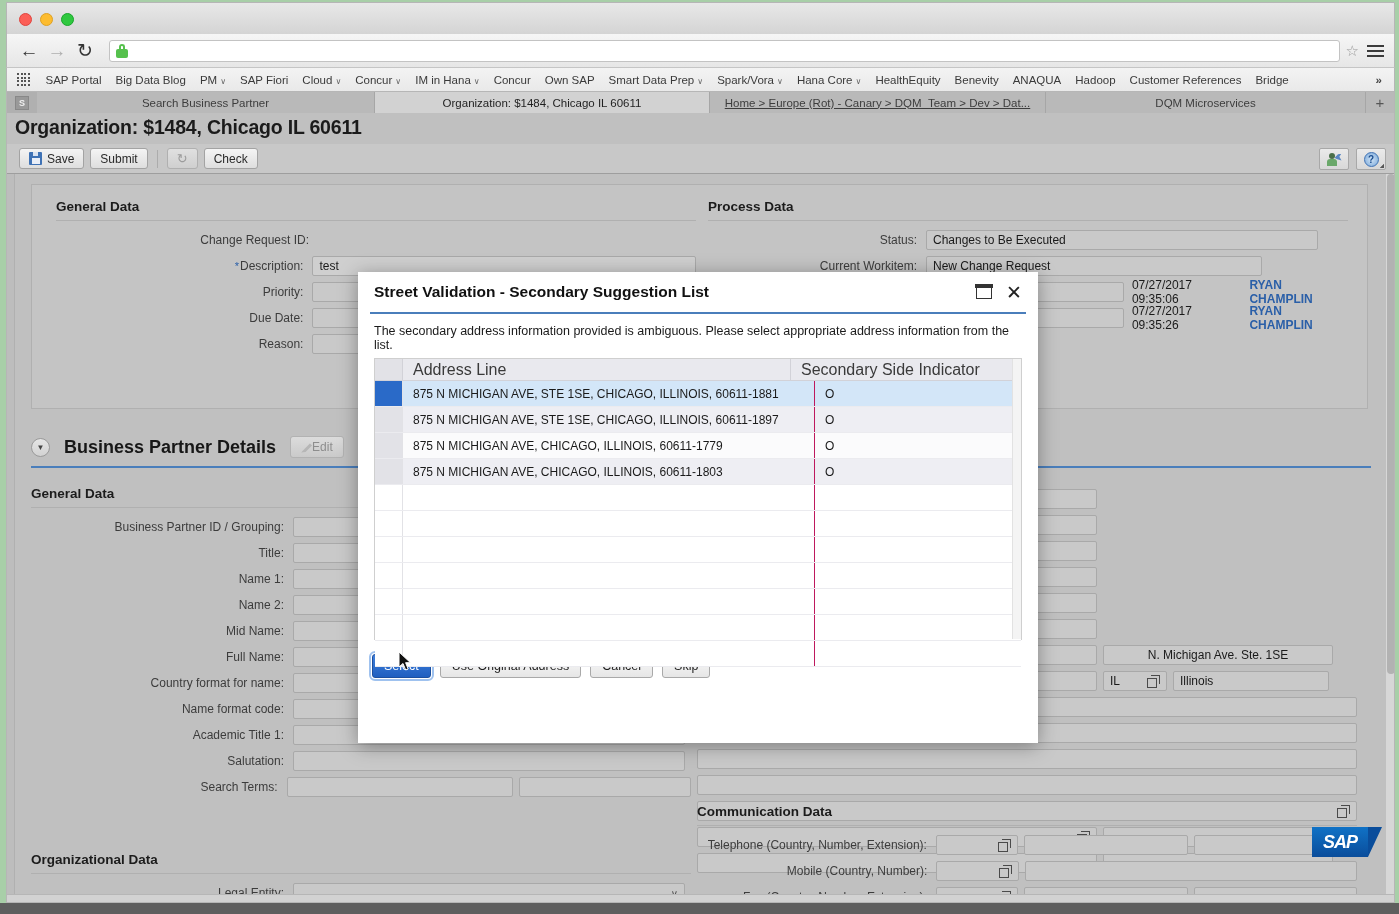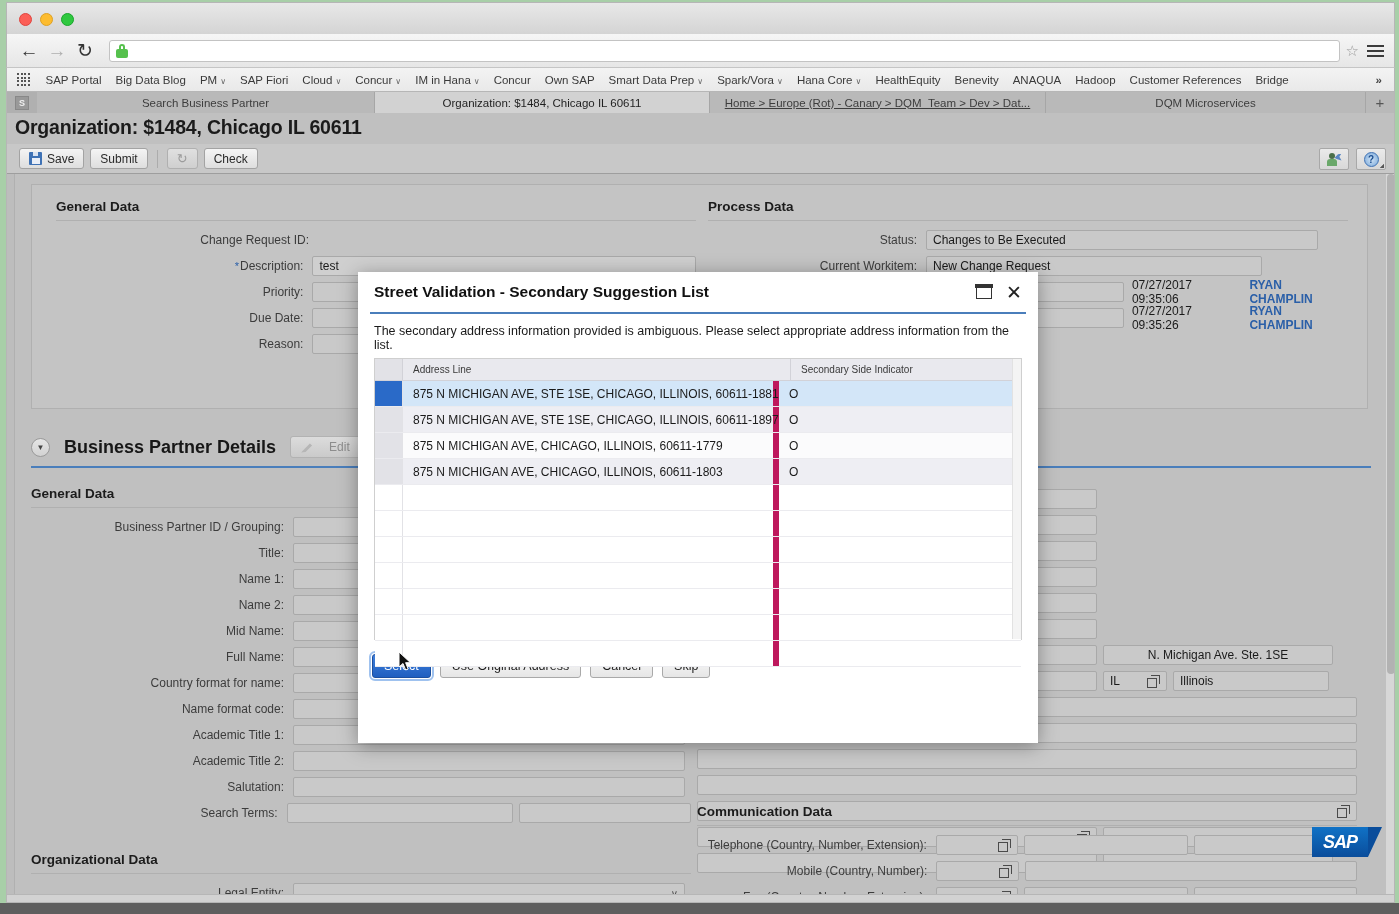--- a/index.html
+++ b/index.html
@@ -126,21 +126,21 @@
   .linktext { font-size: 12px; color: #2a5fa8; font-weight: bold; }
   .f4 { width: 13px; height: 13px; position: relative; flex: none; margin-left: auto; }
   .f4::before { content: ""; position: absolute; left: 0; top: 3px; width: 8px; height: 8px; border: 1.3px solid #4a4a4a; }
   .f4::after { content: ""; position: absolute; left: 4px; top: 0px; width: 8px; height: 8px; border: 1.3px solid #4a4a4a; border-left: none; border-bottom: none; }
   .sel-caret { margin-left: auto; font-size: 10px; color: #4a4a4a; }
 
   .collapse-btn { width: 19px; height: 19px; border-radius: 50%; border: 1px solid #9a9a9a;
     background: linear-gradient(#e5e5e5,#d2d2d2); display: flex; align-items: center; justify-content: center;
     font-size: 8px; color: #444; cursor: pointer; }
   .bp-blue-rule { height: 2px; background: #4a7ebb; }
-  .edit-btn { height: 22px; padding: 0 10px; display: flex; align-items: center; gap: 17px;
+  .edit-btn { height: 22px; padding: 0 10px; display: flex; align-items: center; gap: 0;
     background: linear-gradient(#dcdcdc,#cacaca); border: 1px solid #b2b2b2; border-radius: 3px;
     font-size: 12px; color: #8d8d8d; cursor: pointer; }
   .pencil { width: 11px; height: 11px; background: #b6b6b6; clip-path: polygon(0 100%, 22% 78%, 80% 18%, 100% 36%, 40% 96%); }
 
   .sap-logo { position: absolute; right: 14px; bottom: 42px; width: 70px; height: 34px; }
   .sap-logo .box { position: absolute; left: 0; top: 0; width: 56px; height: 30px;
     background: linear-gradient(#1072c6, #0a4d9b); color: #fff; font-weight: bold; font-size: 18px;
     font-style: italic; display: flex; align-items: center; justify-content: center; letter-spacing: -1px; }
   .sap-logo .tri { position: absolute; left: 56px; top: 0; width: 0; height: 0;
     border-top: 30px solid #0a4d9b; border-right: 14px solid transparent; }
@@ -155,27 +155,27 @@
   .dlg-actions { margin-left: auto; display: flex; align-items: center; gap: 14px; }
   .restore-icon { width: 16px; height: 14px; border: 1.6px solid #333; position: relative; cursor: pointer; }
   .restore-icon::after { content: ""; position: absolute; left: -1.6px; top: -1.6px; right: -1.6px; height: 3.5px; background: #333; }
   .close-icon { font-size: 19px; color: #222; cursor: pointer; line-height: 1; font-weight: 300; }
   .dlg-rule { height: 2px; background: #4a7ebb; margin: 0 12px; }
   .dlg-msg { font-size: 12.5px; color: #1a1a1a; padding: 10px 14px 6px 16px; }
 
   .tablewrap { margin: 0 16px; border: 1px solid #cfcfcf; background: #fff; height: 282px; position: relative; }
   .thead { display: flex; height: 22px; background: #e9e9ee; border-bottom: 1px solid #d2d2d8; }
   .th-sel { width: 28px; border-right: 1px solid #d2d2d8; background: #e2e2e7; }
-  .th { display: flex; align-items: center; font-size: 10px; color: #3a3a3a; padding-left: 10px; }
+  .th { display: flex; align-items: center; font-size: 16px; color: #3a3a3a; padding-left: 10px; }
   .th.c1 { width: 388px; border-right: 1px solid #d2d2d8; }
   .th.c2 { flex: 1; }
   .trow { display: flex; height: 26px; border-bottom: 1px solid #ebebef; }
   .trow .sel { width: 28px; border-right: 1px solid #e2e2e6; background: #e2e2e7; }
   .trow.selected .sel { background: #2a6ac8; }
-  .trow .c1 { width: 376px; border-right: 6px solid #be185d; display: flex; align-items: center;
+  .trow .c1 { width: 412px; border-right: 1px solid #be185d; display: flex; align-items: center;
     font-size: 12px; color: #1a1a1a; padding-left: 10px; white-space: nowrap; }
   .trow .c2 { flex: 1; display: flex; align-items: center; font-size: 12px; color: #1a1a1a; padding-left: 10px; }
   .trow.odd { background: #fbfbfc; }
   .trow.even { background: #eeeef3; }
   .trow.selected { background: #d3e6f8; }
   .trow.blank .sel { background: #fff; }
   .trow.blank { background: #fff; }
   .tbl-vscroll { position: absolute; right: 0; top: 0; width: 9px; height: 100%; background: #f4f4f4; border-left: 1px solid #e2e2e2; }
 
   .dlg-buttons { display: flex; align-items: center; gap: 9px; padding: 14px 0 0 14px; }
@@ -447,26 +447,20 @@
                 <span></span>
               </div>
             </div>
             <div class="frow">
               <div class="flabel" style="width: 262px;">Academic Title 1:</div>
               <div class="finput" style="width: 392px;">
                 <span></span>
               </div>
             </div>
             <div class="frow">
-              <div class="flabel" style="width: 262px;">Academic Title 2:</div>
-              <div class="finput" style="width: 392px;">
-                <span></span>
-              </div>
-            </div>
-            <div class="frow">
               <div class="flabel" style="width: 262px;">Salutation:</div>
               <div class="finput" style="width: 392px;">
                 <span></span>
               </div>
             </div>
             <div class="frow">
               <div class="flabel" style="width: 262px;">Search Terms:</div>
               <div class="finput" style="width: 232px;">
                 <span></span>
               </div>

